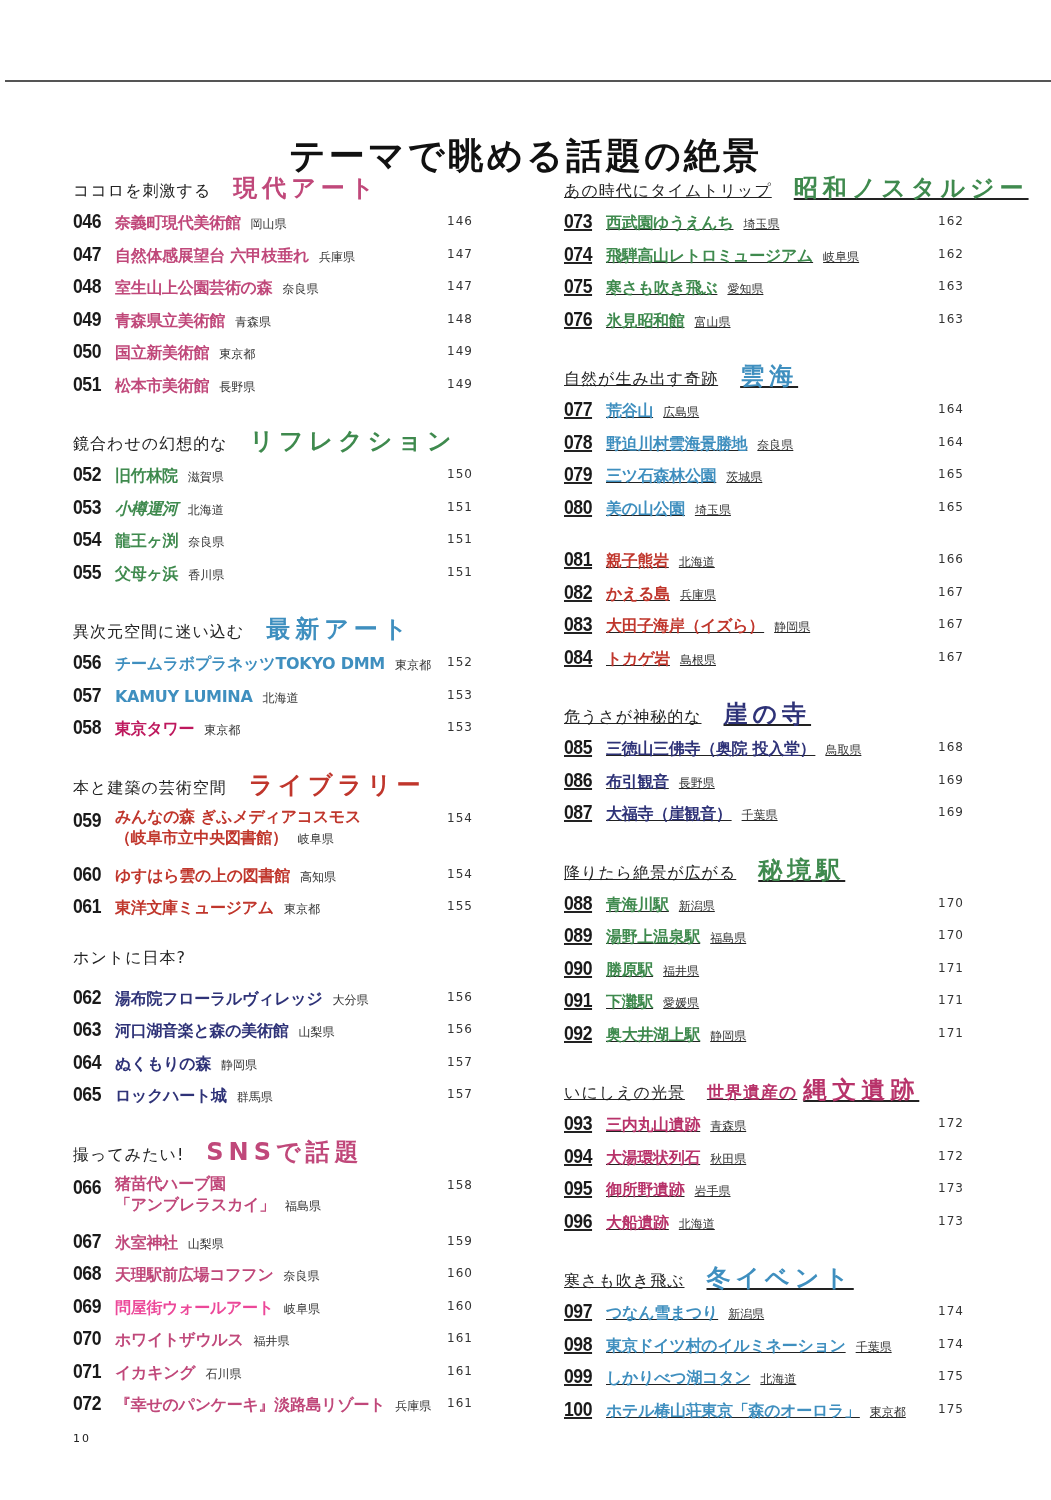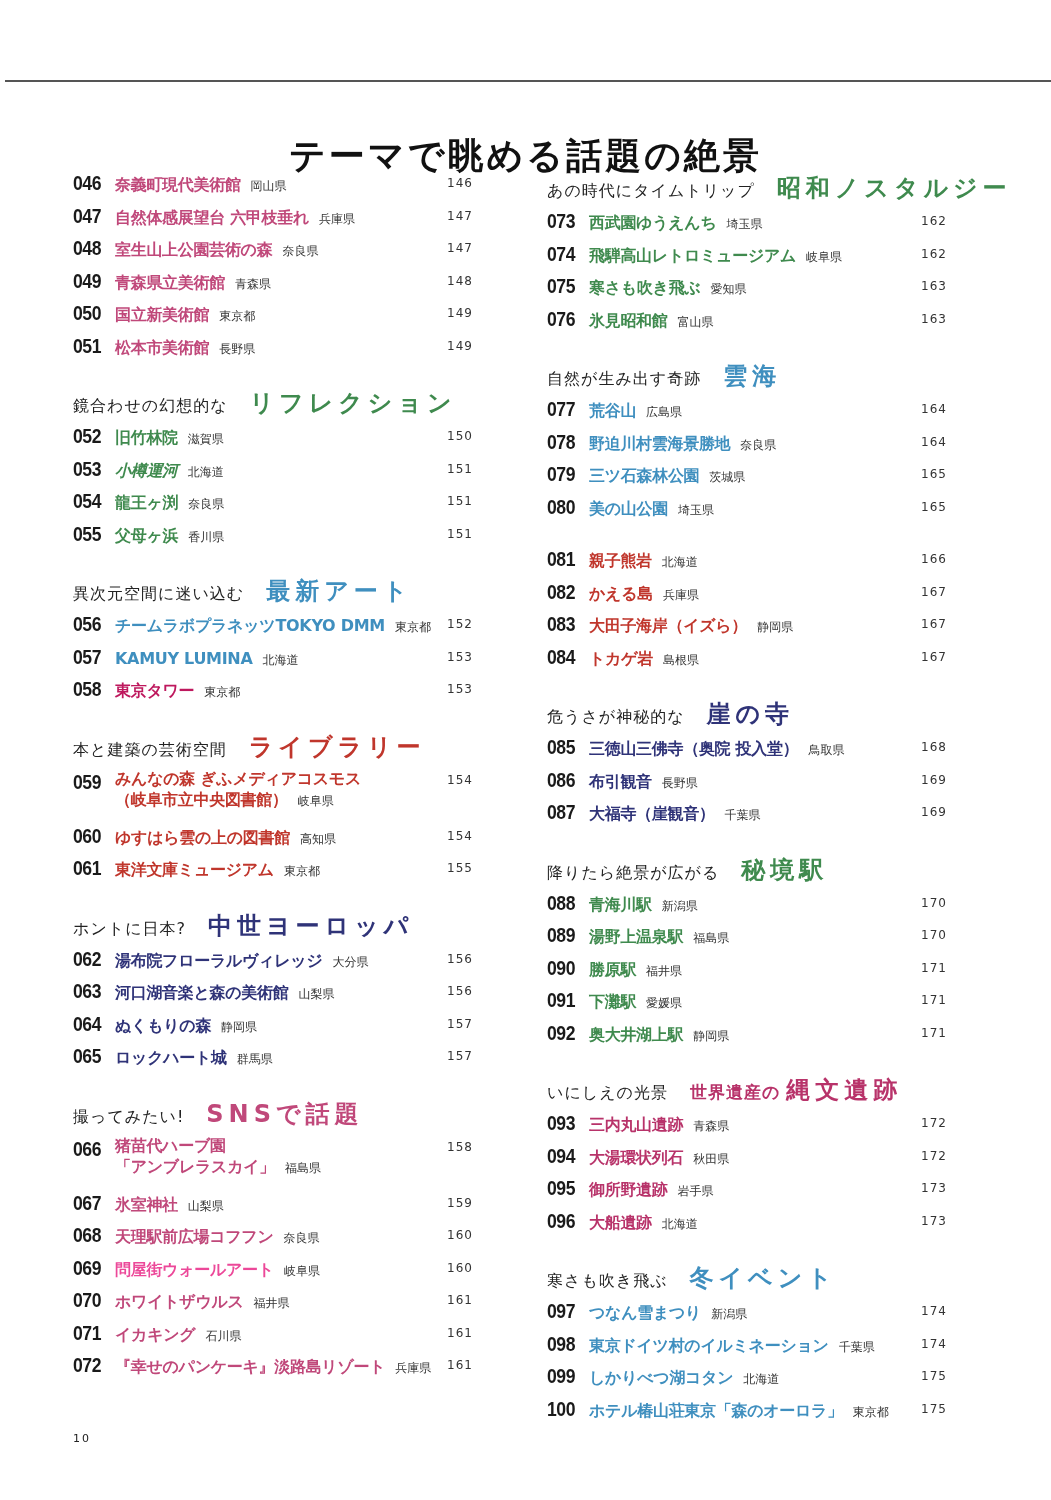--- a/index.html
+++ b/index.html
@@ -1,21 +1,21 @@
 <!DOCTYPE html>
 <html><head>
 <meta charset="utf-8">
 <style>
   html,body{margin:0;padding:0;background:#fff;}
   body{width:1051px;height:1500px;position:relative;overflow:hidden;font-family:"DejaVu Sans",sans-serif;color:#222;}
   .rule{position:absolute;left:5px;right:0;top:80px;height:2px;background:#555;}
   .title{position:absolute;top:108px;left:0;width:1051px;text-align:center;font-size:36px;font-weight:bold;letter-spacing:3px;color:#111;}
   .col{position:absolute;top:172px;}
   .col.left{left:73px;width:400px;}
-  .col.right{left:547px;width:400px;}
+  .col.right{left:564px;width:400px;text-decoration:underline;}
   .section{margin-bottom:20px;}
   .sec-head{display:flex;align-items:baseline;height:38px;white-space:nowrap;}
   .sec-lead{font-size:16px;color:#222;letter-spacing:1px;margin-right:22px;}
   .sec-theme{font-size:24px;font-weight:bold;letter-spacing:5px;}
   .sec-pre{font-size:17px;font-weight:bold;letter-spacing:1px;margin-right:6px;}
   .entry{position:relative;display:flex;align-items:baseline;height:32.5px;white-space:nowrap;}
   .num{font-family:"Liberation Sans",sans-serif;font-weight:bold;font-size:20px;width:42px;color:#1a1a1a;letter-spacing:-0.5px;transform:scaleX(0.88);transform-origin:left;}
   .name{font-size:16px;font-weight:bold;margin-right:10px;letter-spacing:-0.3px;}
   .pref{font-size:12px;color:#333;}
   .page{position:absolute;right:0;top:4px;font-size:12px;color:#333;letter-spacing:1px;}
@@ -26,20 +26,24 @@
   .pagenum{position:absolute;left:73px;top:1432px;font-size:11px;letter-spacing:2px;color:#222;}
 </style>
 </head>
 <body>
 
 <div class="rule"></div>
 <h1 class="title">テーマで眺める話題の絶景</h1>
 
 <div class="col left">
     <div class="section">
+      <div class="sec-head">
+        <span class="sec-lead">ココロを刺激する</span>
+        <span class="sec-theme" style="color: rgb(192, 72, 122);">現代アート</span>
+      </div>
       <div class="entry">
         <span class="num">046</span>
         <span class="name" style="color: rgb(192, 72, 122);">奈義町現代美術館</span>
         <span class="pref">岡山県</span>
         <span class="page">146</span>
       </div>
       <div class="entry">
         <span class="num">047</span>
         <span class="name" style="color: rgb(192, 72, 122);">自然体感展望台 六甲枝垂れ</span>
         <span class="pref">兵庫県</span>
@@ -149,21 +153,20 @@
       <div class="entry">
         <span class="num">061</span>
         <span class="name" style="color: rgb(192, 54, 44);">東洋文庫ミュージアム</span>
         <span class="pref">東京都</span>
         <span class="page">155</span>
       </div>
     </div>
     <div class="section">
       <div class="sec-head">
         <span class="sec-lead">ホントに日本?</span>
-        <span class="sec-theme" style="color: rgb(47, 51, 120);">中世ヨーロッパ</span>
       </div>
       <div class="entry">
         <span class="num">062</span>
         <span class="name" style="color: rgb(47, 51, 120);">湯布院フローラルヴィレッジ</span>
         <span class="pref">大分県</span>
         <span class="page">156</span>
       </div>
       <div class="entry">
         <span class="num">063</span>
         <span class="name" style="color: rgb(47, 51, 120);">河口湖音楽と森の美術館</span>

